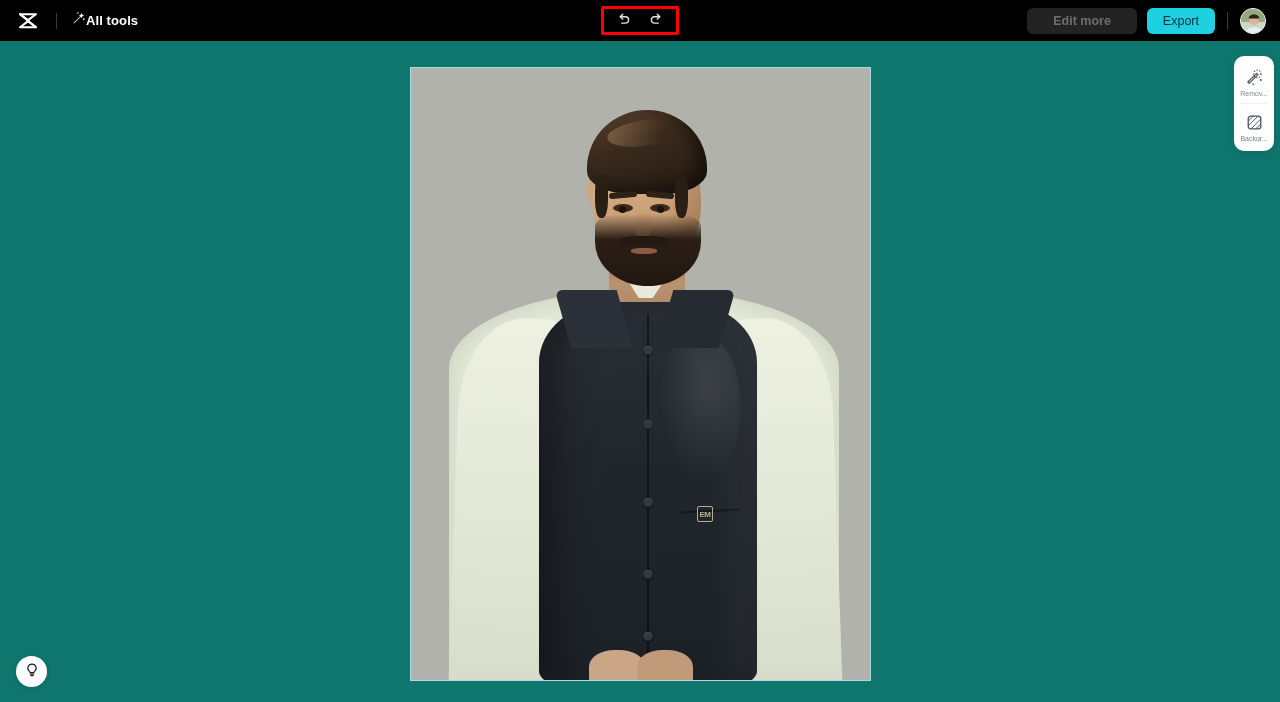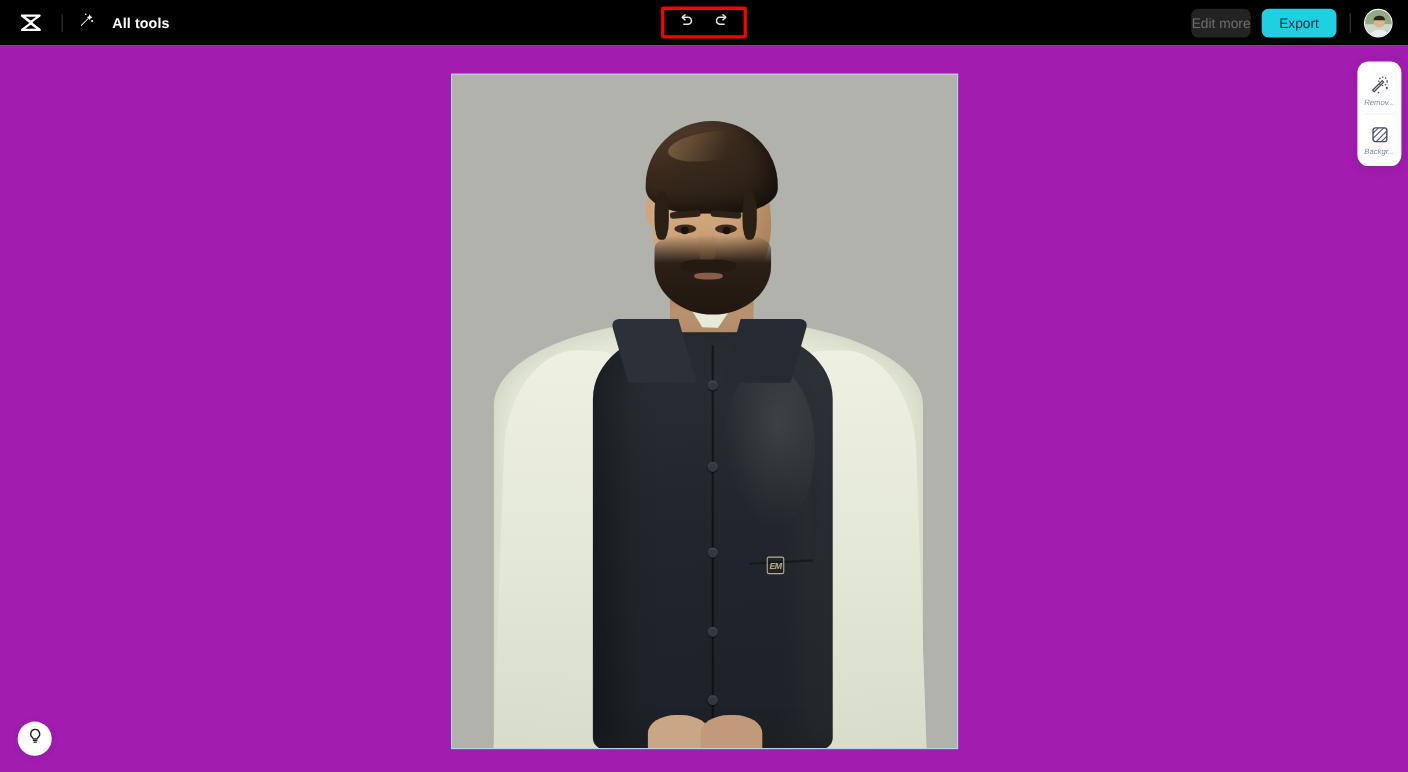--- a/index.html
+++ b/index.html
@@ -13,21 +13,21 @@
   
   .header {
     position: absolute; left: 0; top: 0;
     width: 1280px; height: 41px;
     background: #000000;
     display: flex; align-items: center;
   }
   .hdr-left { display: flex; align-items: center; height: 41px; padding-left: 14px; }
   .logo { width: 28px; height: 28px; display: flex; align-items: center; justify-content: center; cursor: pointer; }
   .divider-v { width: 1px; height: 16px; background: #3a3a3a; margin: 0 14px; }
-  .alltools { display: flex; align-items: center; gap: 16px; cursor: pointer; }
+  .alltools { display: flex; align-items: center; gap: 0; cursor: pointer; }
   .alltools-label { color: #ffffff; font-size: 13px; font-weight: 700; letter-spacing: .1px; }
 
   .hdr-center {
     position: absolute; left: 0; top: 0; width: 1280px; height: 41px;
     display: flex; align-items: center; justify-content: center;
     pointer-events: none;
   }
   .undo-redo-wrap {
     position: relative;
     display: flex; align-items: center; gap: 6px;
@@ -44,24 +44,24 @@
     width: 26px; height: 26px;
     display: flex; align-items: center; justify-content: center;
     border-radius: 5px; cursor: pointer;
   }
 
   .hdr-right {
     position: absolute; right: 14px; top: 0; height: 41px;
     display: flex; align-items: center; gap: 10px;
   }
   .btn-editmore {
-    height: 26px; padding: 0 0;
+    height: 26px; padding: 0 26px;
     background: #232323; color: #6d6d6d;
     border: none; border-radius: 6px;
-    font-size: 12.5px; font-weight: 400;
+    font-size: 12.5px; font-weight: 700;
     font-family: "Liberation Sans", sans-serif;
     cursor: default;
     display: flex; align-items: center;
   }
   .btn-export {
     height: 26px; padding: 0 16px;
     background: #1ed0e0; color: #05323a;
     border: none; border-radius: 6px;
     font-size: 12.5px; font-weight: 400;
     font-family: "Liberation Sans", sans-serif;
@@ -74,22 +74,21 @@
     overflow: hidden; cursor: pointer;
     border: 1.5px solid #ffffff;
     position: relative;
     background: #b9c4ba;
   }
 
   
   .workspace {
     position: absolute; left: 0; top: 41px;
     width: 1280px; height: 661px;
-    background: #a21caf;
-    font-style: italic;
+    background: #0f766e;
   }
 
   
   .canvas {
     position: absolute;
     left: 410px; top: 26px;
     width: 461px; height: 614px;
     border: 1.5px solid #a8dbe0;
     background: #b2b2ad;
     overflow: hidden;

